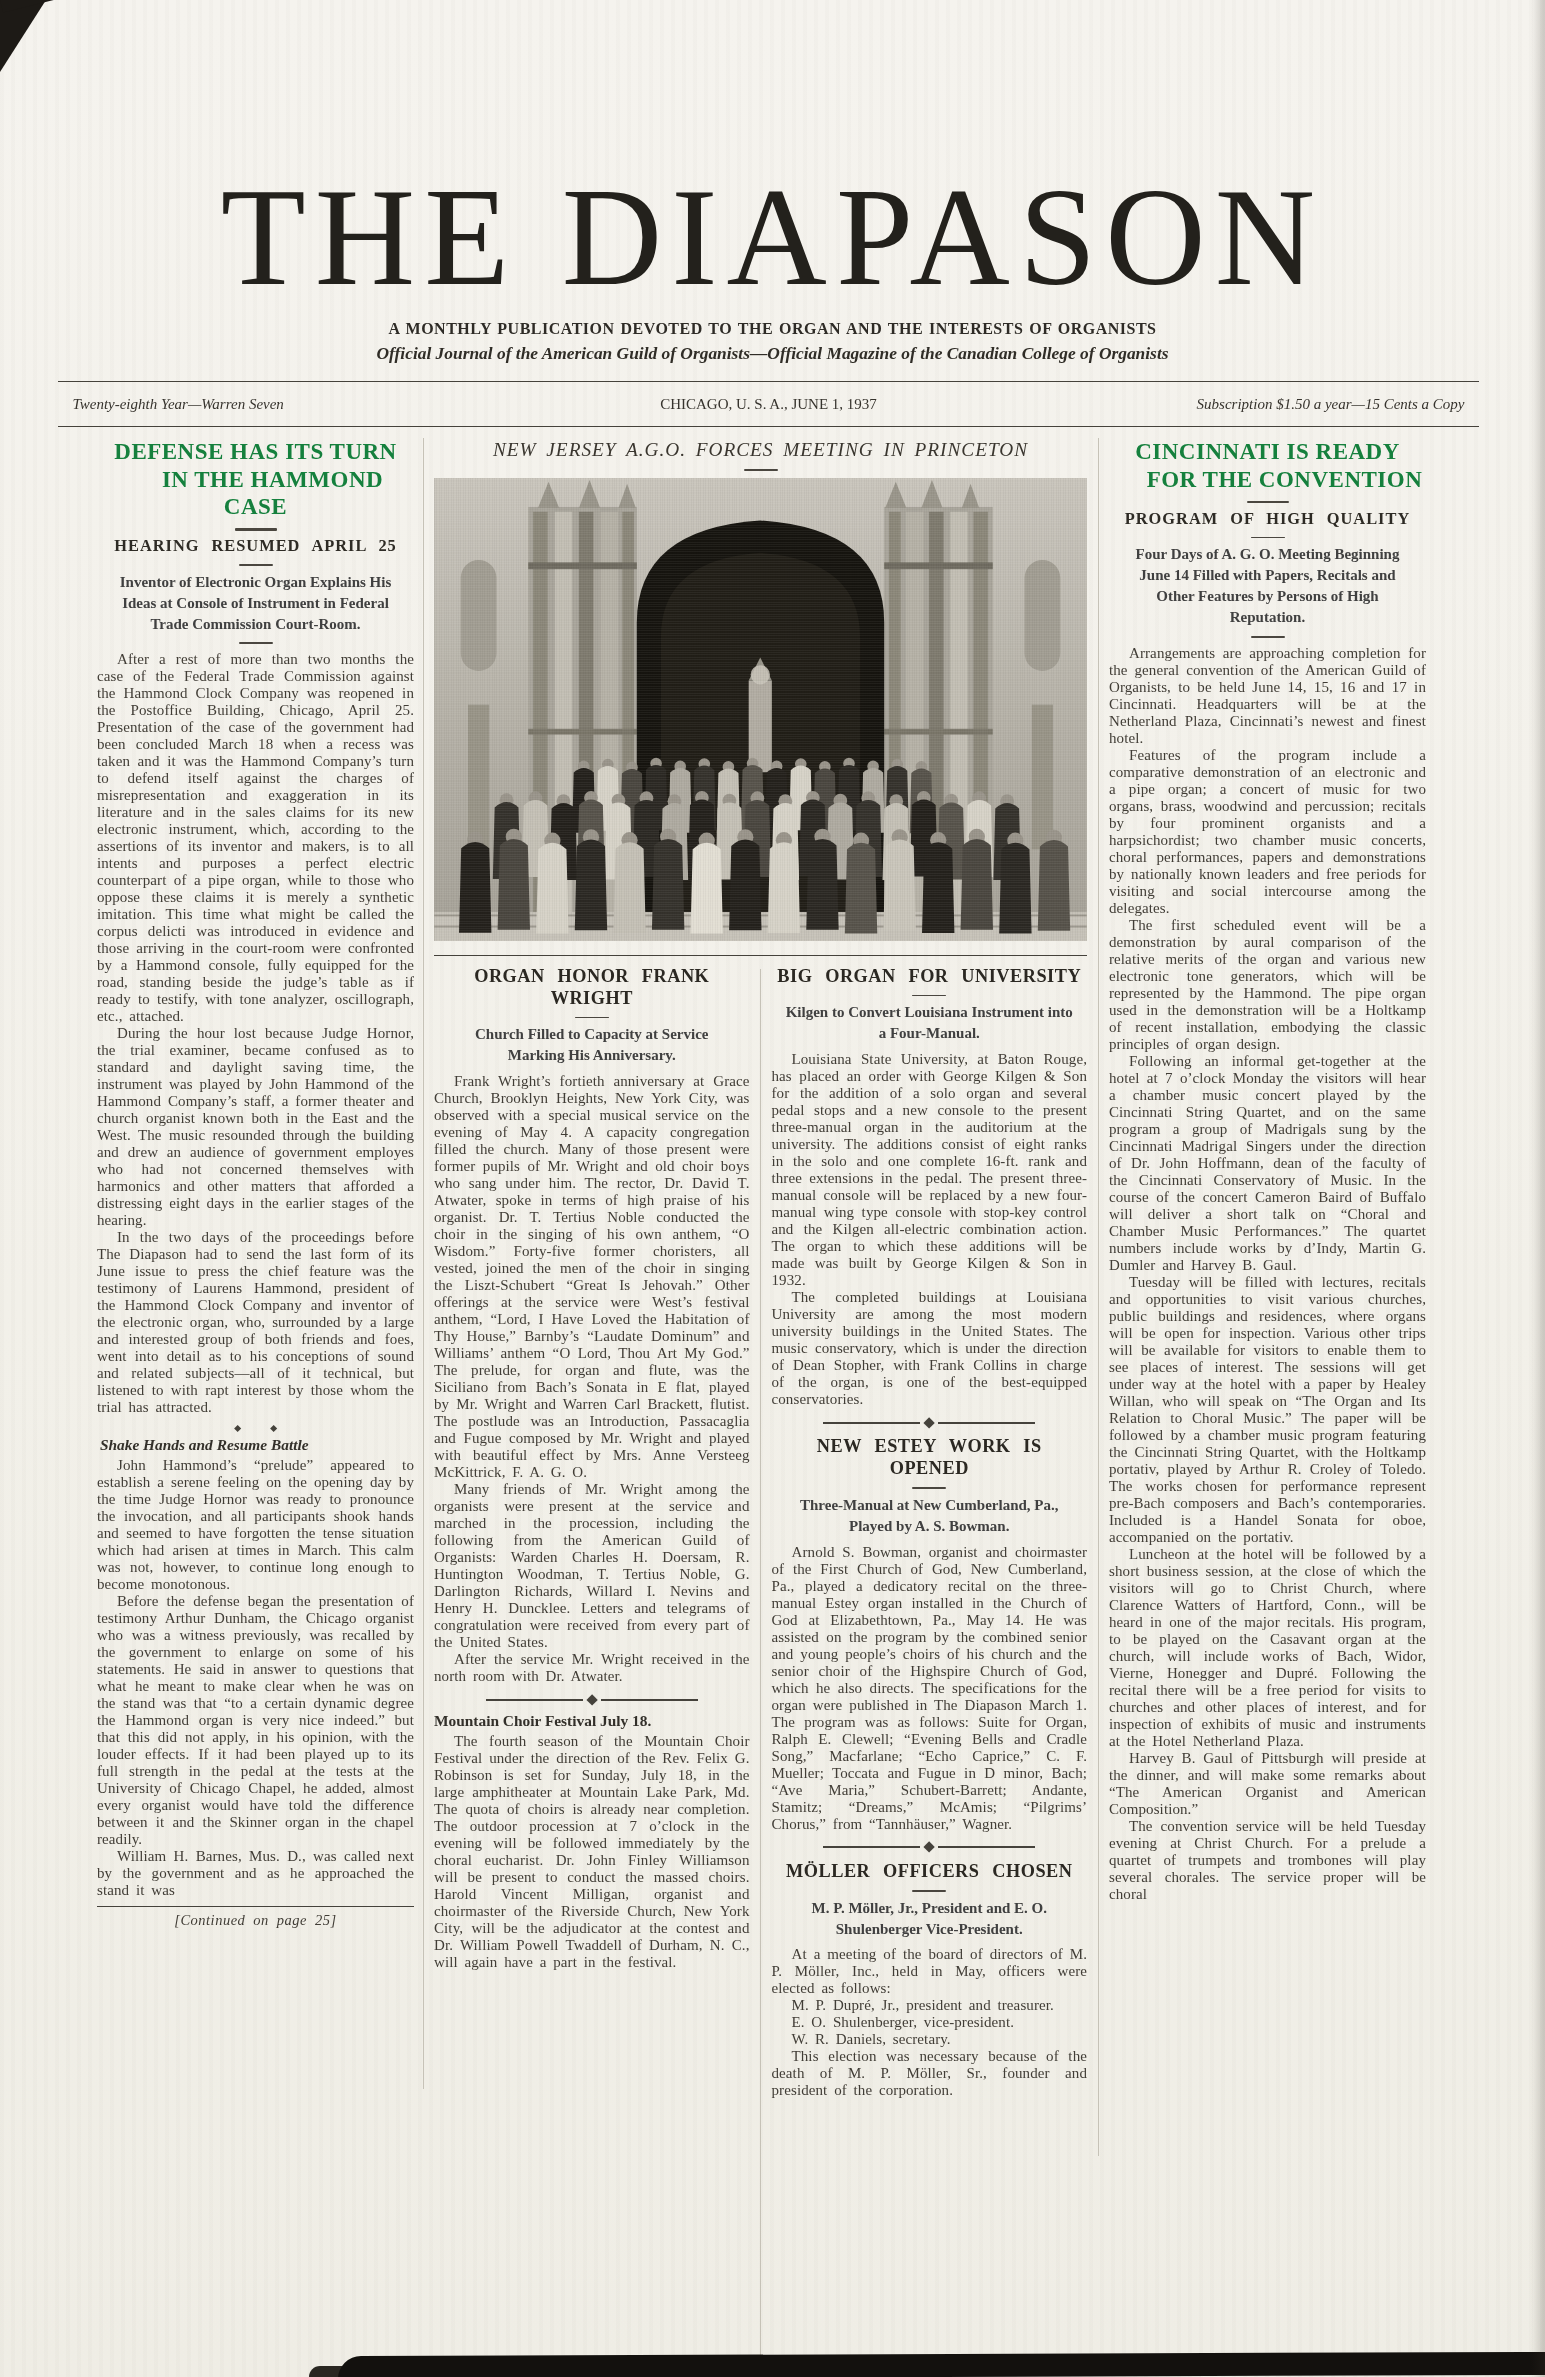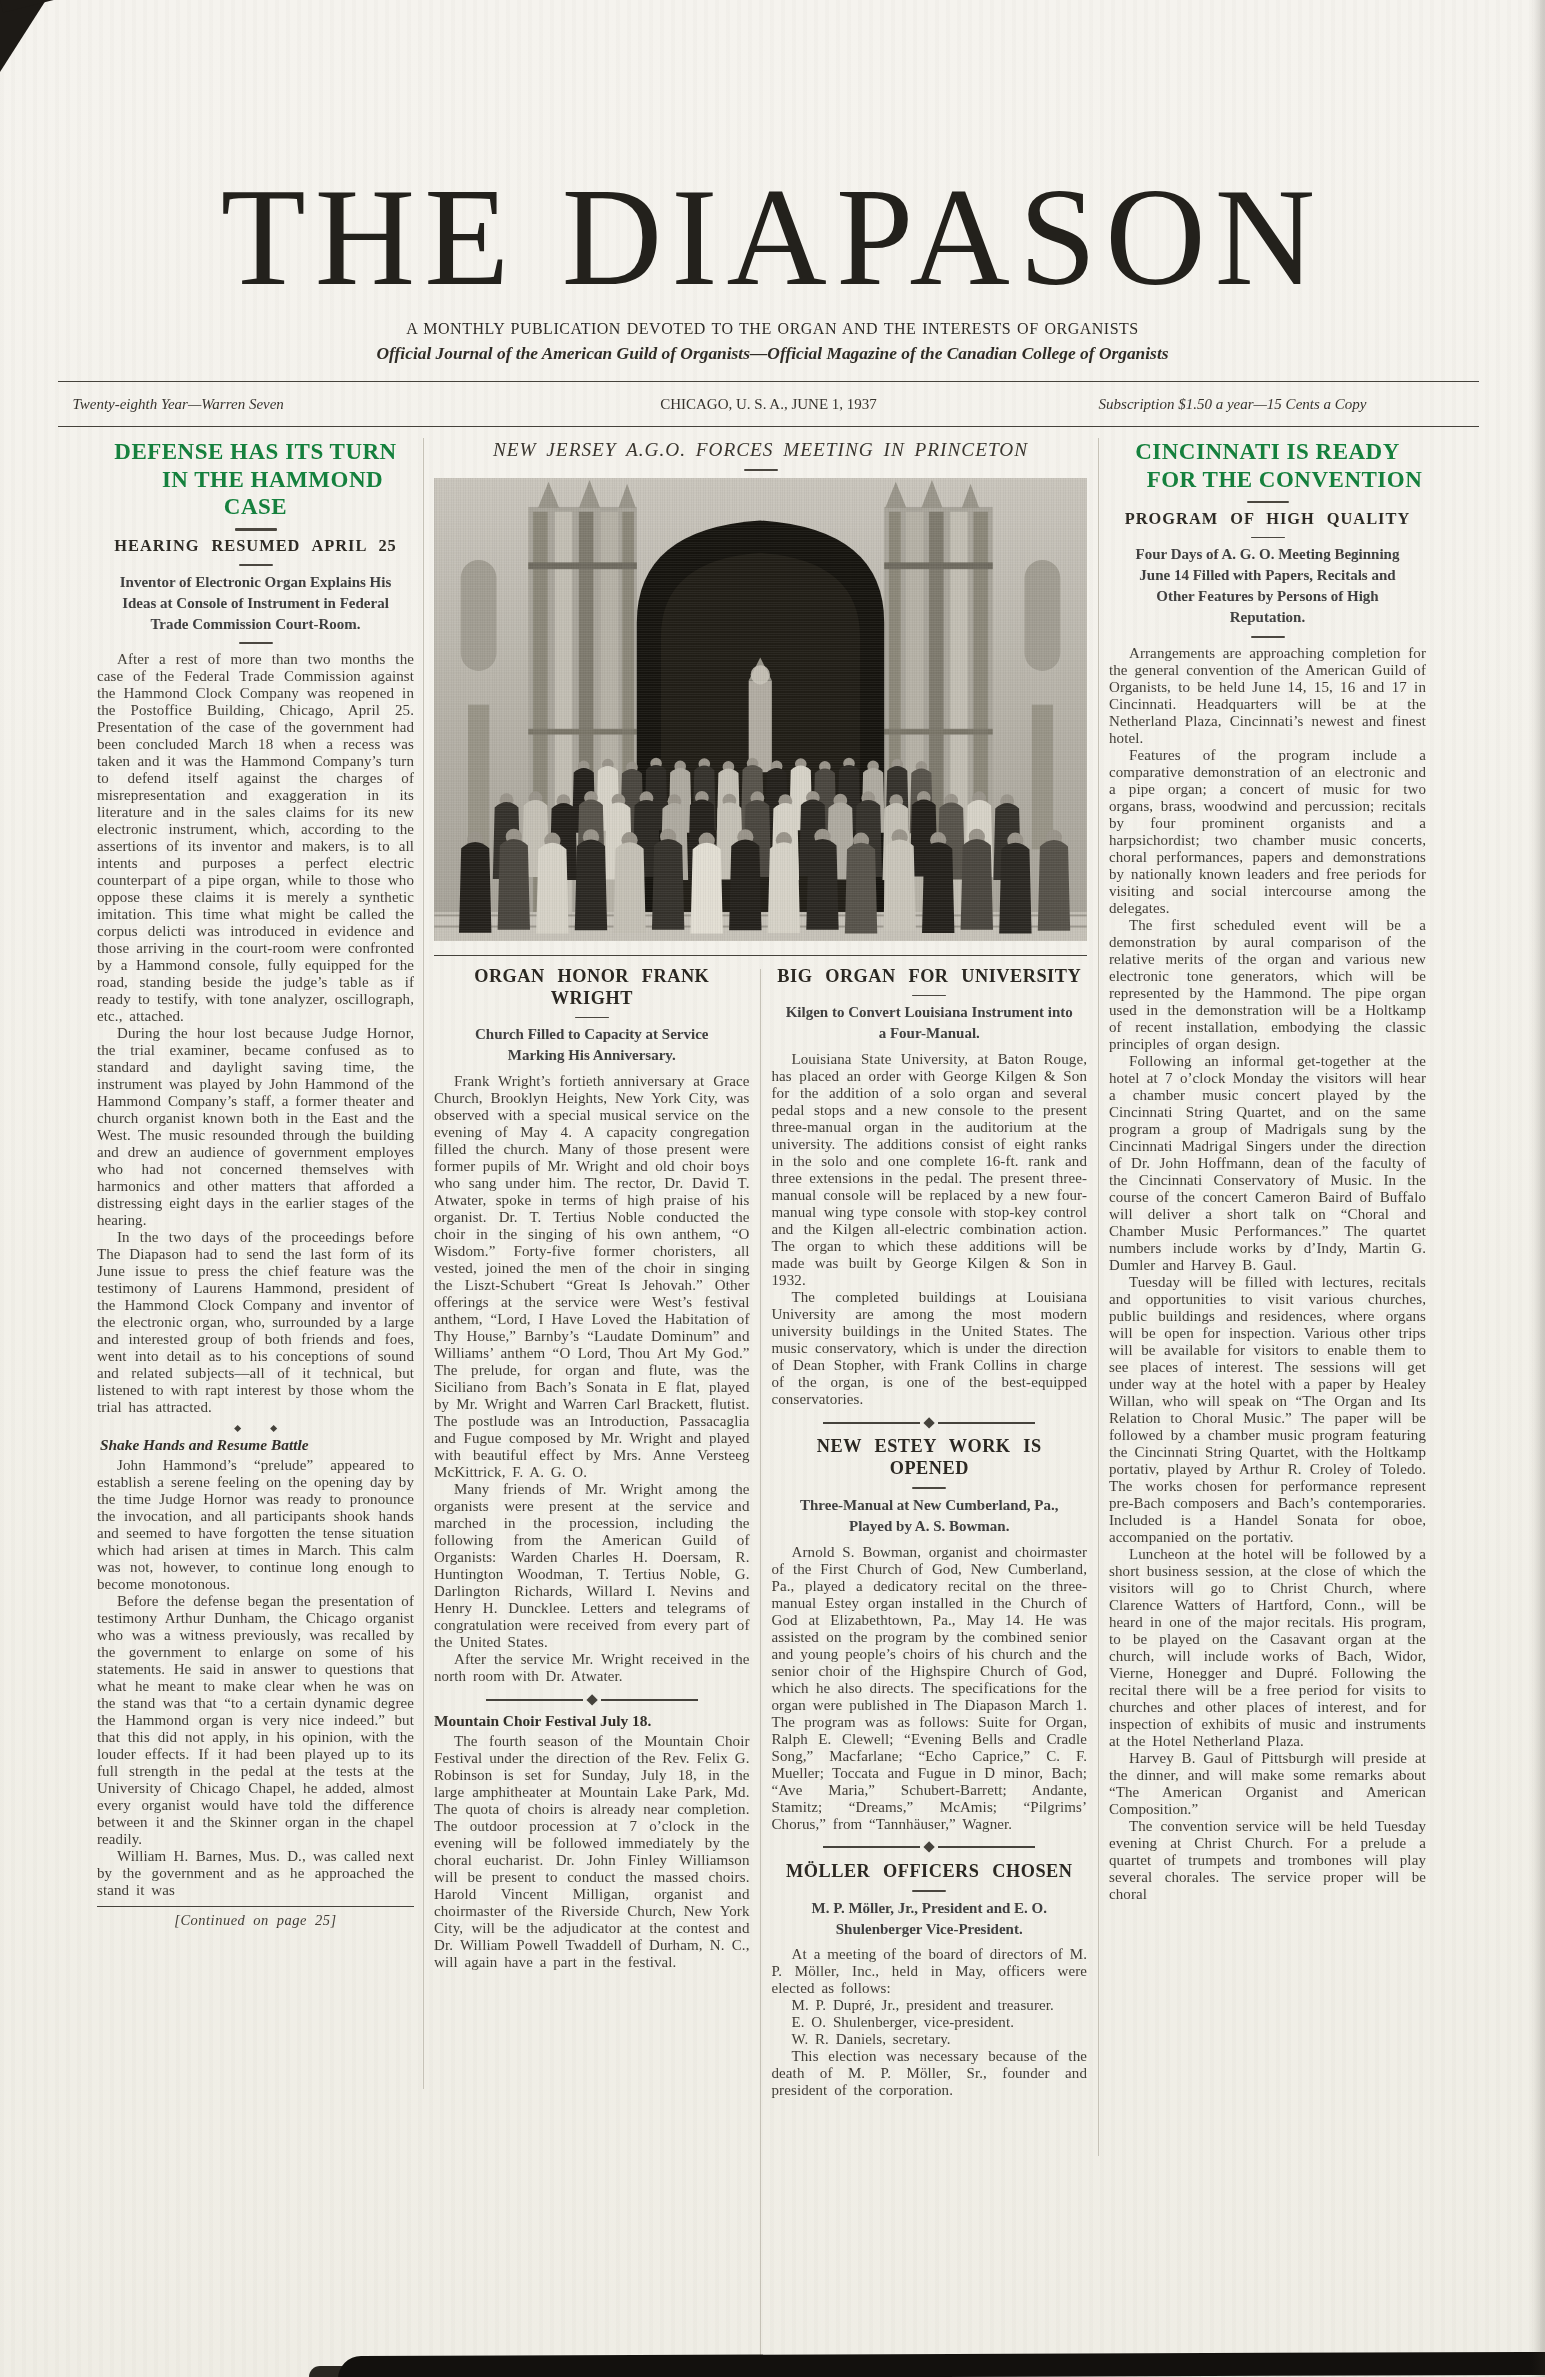--- a/index.html
+++ b/index.html
@@ -21,31 +21,31 @@
   .bottom-band{position:absolute;left:338px;right:0;bottom:0;height:23px;background:#13110e;
     border-top-left-radius:29px;transform:skewY(-0.2deg);}
   .bottom-band2{position:absolute;left:309px;width:106px;bottom:0;height:10.6px;background:#2a2721;border-top-left-radius:19.3px;}
   .edge-shadow{position:absolute;right:0;top:0;bottom:0;width:14.5px;pointer-events:none;
     background:linear-gradient(270deg,rgba(58,52,44,0.22),rgba(58,52,44,0));}
 
   
   .masthead-title{position:absolute;top:168px;left:0;right:0;text-align:center;
     font-size:139px;line-height:1;letter-spacing:0.065em;color:#23211c;font-weight:400;}
   .masthead-sub1{position:absolute;top:320px;left:0;right:0;text-align:center;
-    font-size:16px;font-weight:normal;letter-spacing:0.5px;word-spacing:1.4px;color:#2e2b26;}
+    font-size:16px;font-weight:bold;letter-spacing:0.5px;word-spacing:1.4px;color:#2e2b26;}
   .masthead-sub2{position:absolute;top:343px;left:0;right:0;text-align:center;
     font-size:17.4px;font-weight:bold;font-style:italic;color:#302d27;}
 
   
   .dateline{position:absolute;top:381px;left:58px;width:1392px;height:44px;
     border-top:1.4px solid #45423b;border-bottom:1.4px solid #45423b;
     display:flex;align-items:center;padding:0 14.5px;font-size:15px;color:#36332d;}
   .dateline .dl-left{flex:1;text-align:left;font-style:italic;}
   .dateline .dl-center{flex:1;text-align:center;}
-  .dateline .dl-right{flex:1;text-align:center;font-style:italic;}
+  .dateline .dl-right{flex:1;text-align:right;font-style:italic;}
 
   
   .col{position:absolute;width:317px;}
   .col1{left:97px;top:438px;}
   .col4{left:1109px;top:438px;}
   .center-group{position:absolute;left:434px;top:438px;width:653px;}
   .vrule{position:absolute;width:1px;background:#c6c2b7;}
   .vr1{left:423px;top:438px;height:1651px;}
   .vr2{left:1098px;top:438px;height:1718px;}
   .center-vrule{position:absolute;left:326px;top:531px;width:1px;height:1607px;background:#c6c2b7;}

